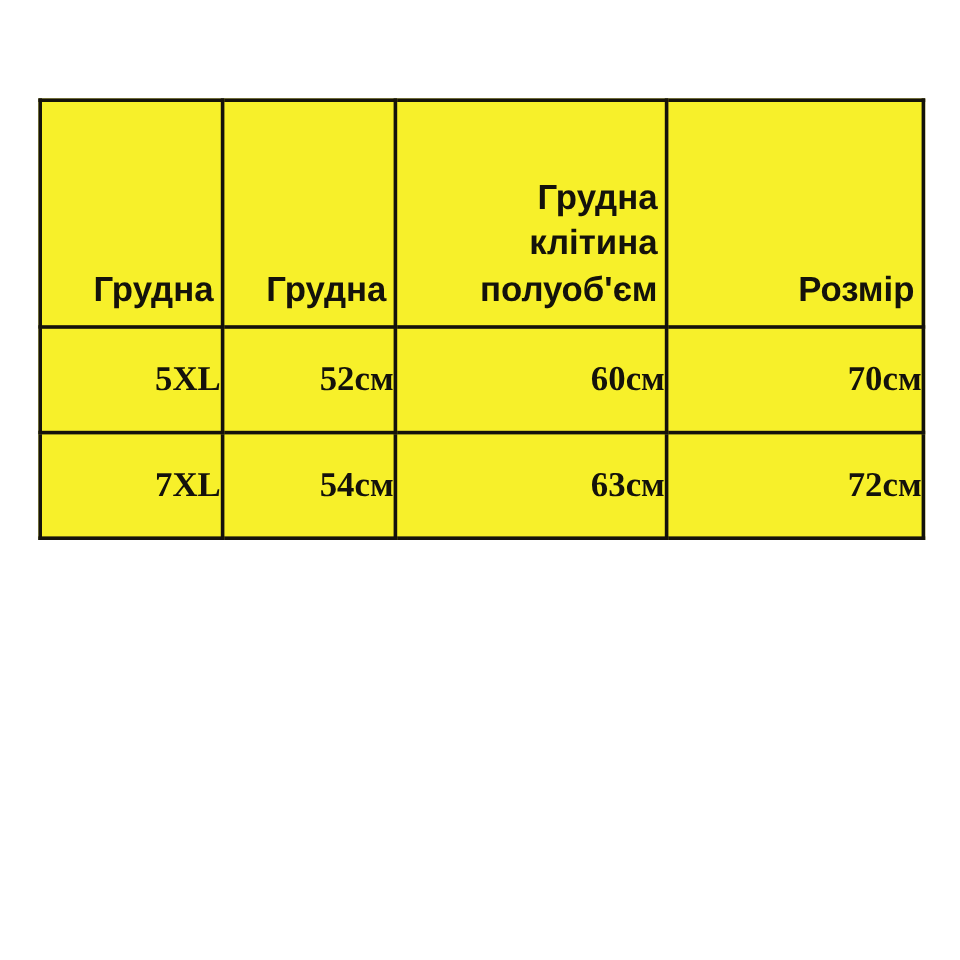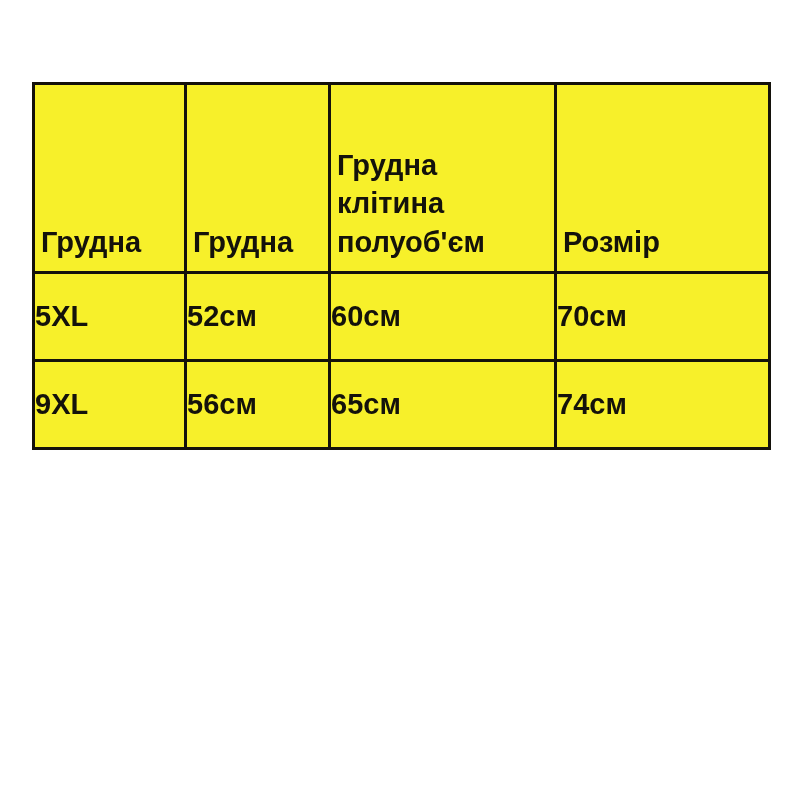--- a/index.html
+++ b/index.html
@@ -30,33 +30,34 @@
     width: 736px;
     table-layout: fixed;
     background: #f7f02a;
   }
   table.size-table td,
   table.size-table th {
     border: 3px solid #14120b;
     background: #f7f02a;
     color: #14120b;
     font-weight: bold;
-    text-align: left;
+    text-align: right;
     vertical-align: middle;
     font-size: 29px;
     line-height: 1.32;
     padding: 0;
   }
   table.size-table thead th {
     height: 176px;
     vertical-align: bottom;
     padding-bottom: 10px;
   }
   table.size-table tbody td {
     height: 85px;
+    font-family: Liberation Serif, serif;
   }
   col.c-size { width: 152px; }
   col.c-shoulders { width: 144px; }
   col.c-chest { width: 226px; }
   col.c-length { width: 214px; }
   .hdr-multiline {
     display: block;
     padding: 0 6px;
   }
 </style>
@@ -91,21 +92,21 @@
         </tr>
       </thead>
       <tbody>
         <tr>
           <td>5XL</td>
           <td>52см</td>
           <td>60см</td>
           <td>70см</td>
         </tr>
         <tr>
-          <td>9XL</td>
-          <td>56см</td>
-          <td>65см</td>
-          <td>74см</td>
+          <td>7XL</td>
+          <td>54см</td>
+          <td>63см</td>
+          <td>72см</td>
         </tr>
       </tbody>
     </table>
   </div>
 </div>
 
 </body></html>

